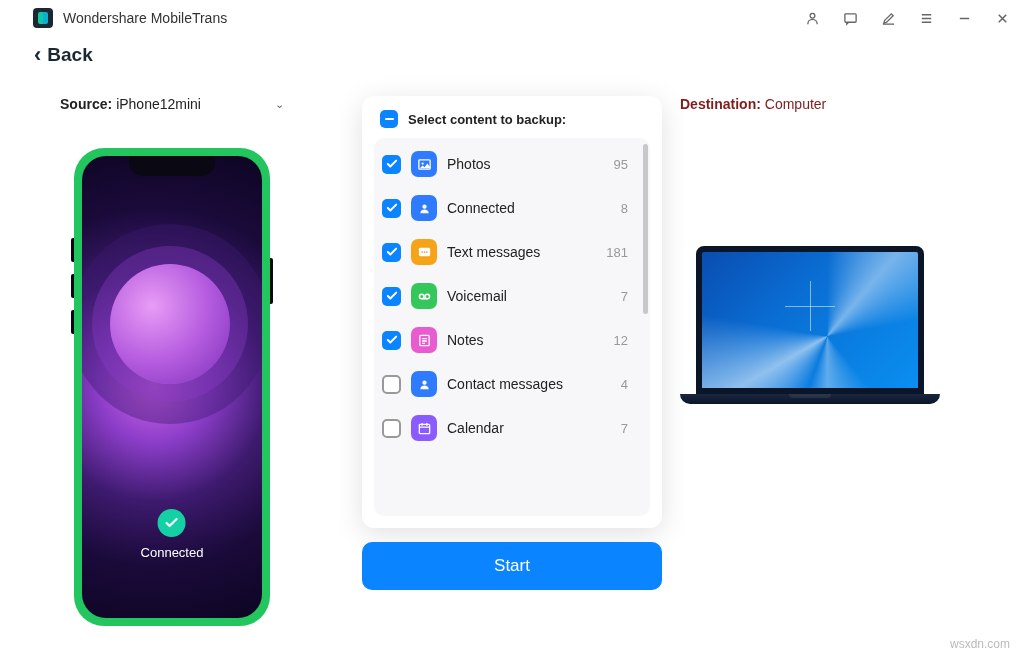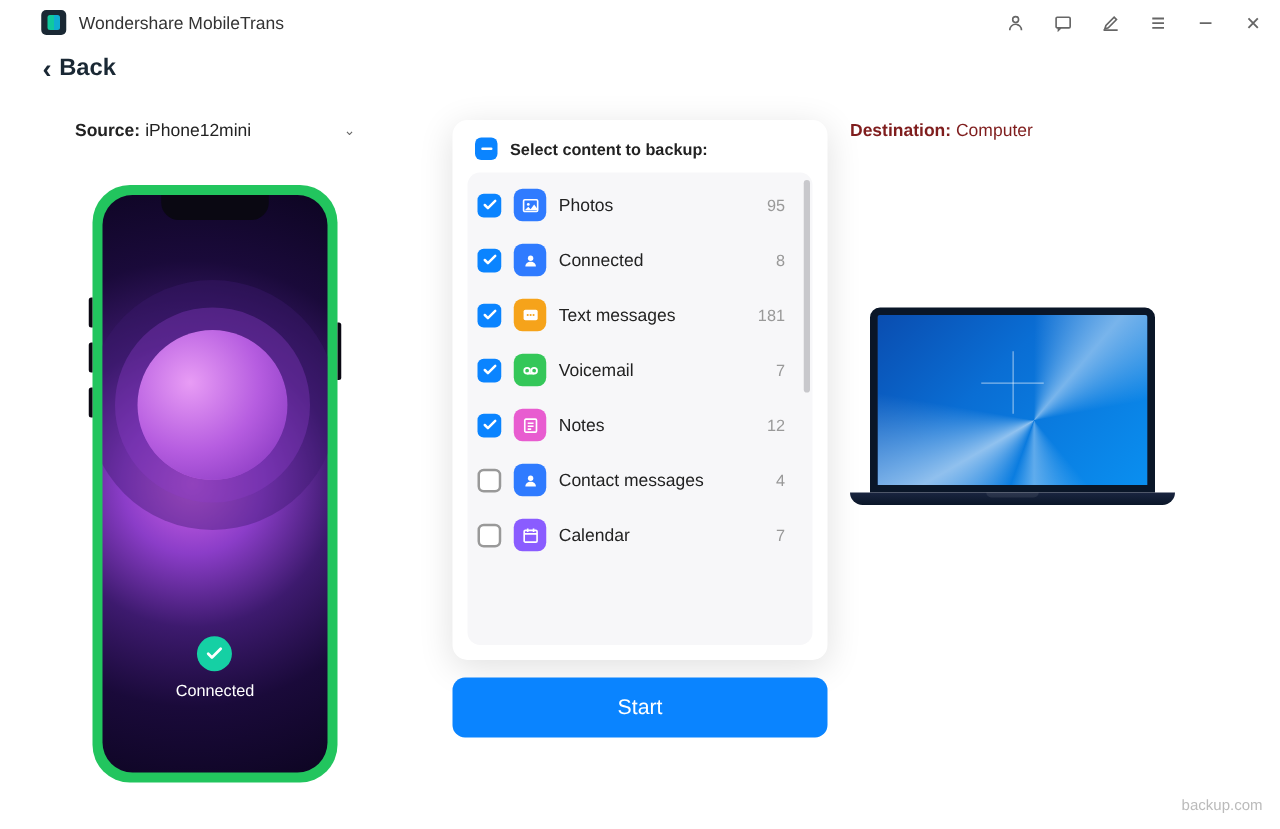--- a/index.html
+++ b/index.html
@@ -289,13 +289,13 @@
             <div class="win-frame"></div>
           </div>
         </div>
         <div class="laptop-base"></div>
       </div>
     </div>
   </div>
 
 </div>
 
-<div class="watermark">backup.com</div>
+<div class="watermark">wsxdn.com</div>
 
 </body></html>

